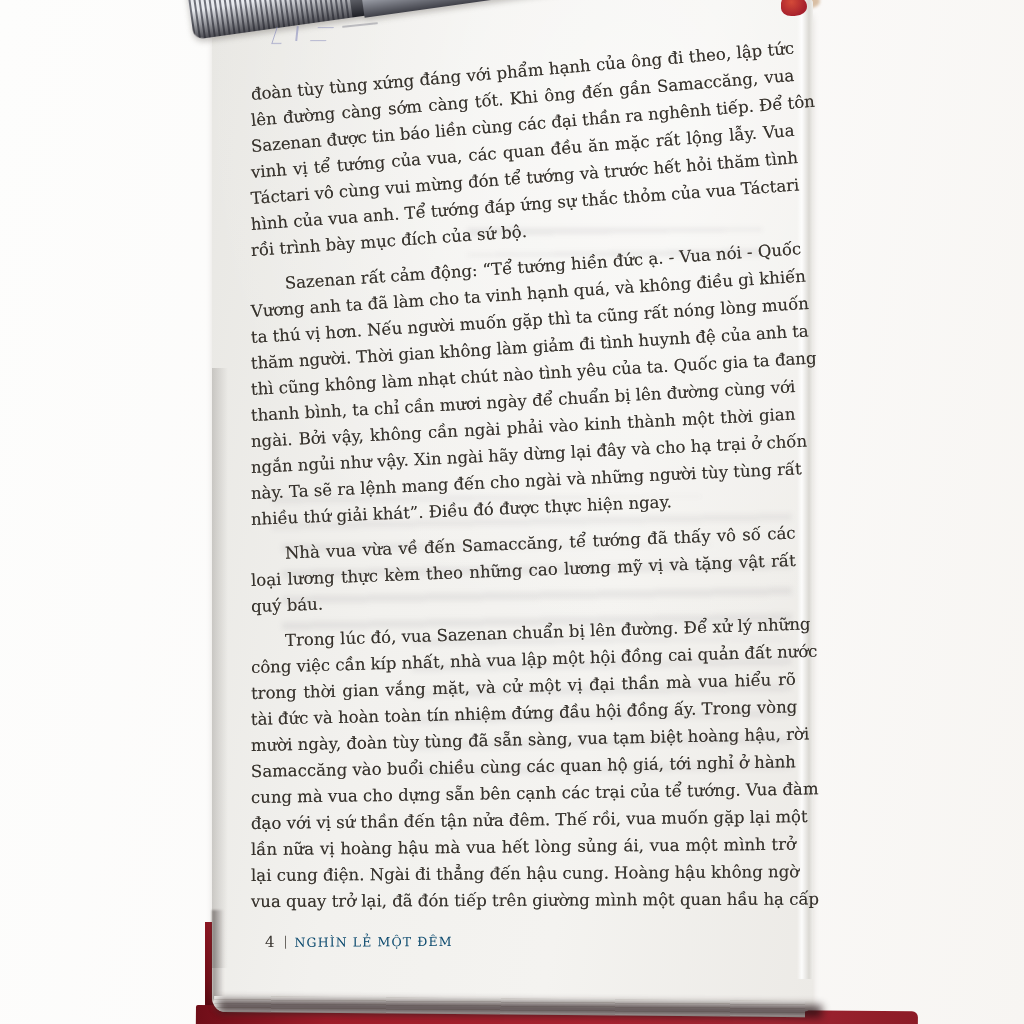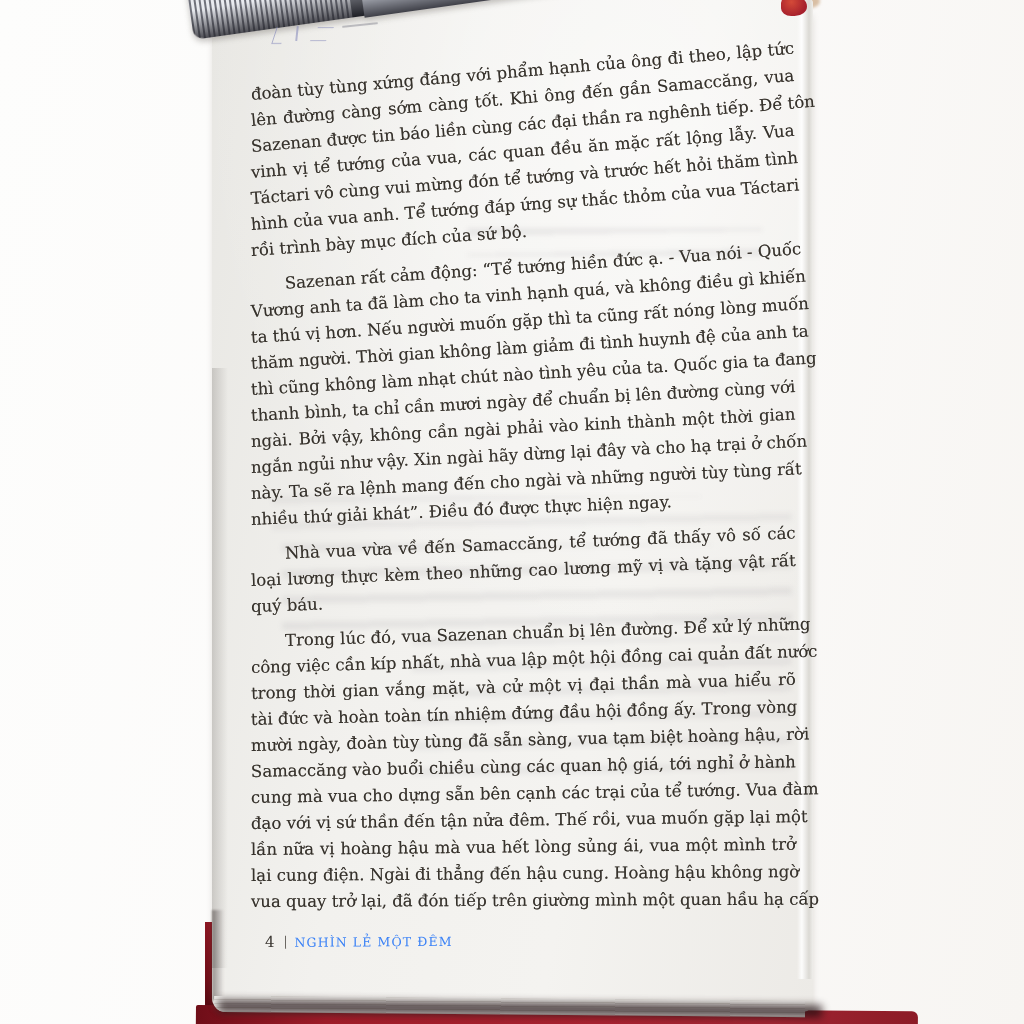--- a/index.html
+++ b/index.html
@@ -61,21 +61,21 @@
   }
   .line.last{text-align-last:left;}
   .line.indent{padding-left:34px;}
   .footer{
     position:absolute;left:251px;top:931px;width:360px;z-index:6;
     padding-left:14px;color:#46423d;transform:rotate(-.3deg);
     white-space:nowrap;
   }
   .pgnum{font-size:15px;color:#3c3833;}
   .fdiv{display:inline-block;width:1px;height:13px;background:#6b6762;margin:0 9px 0 10px;vertical-align:-2px;}
-  .btitle{font-size:12.5px;letter-spacing:1.1px;color:#3b82f6;}
+  .btitle{font-size:12.5px;letter-spacing:1.1px;color:#0c4a6e;}
   
   .red-left{
     position:absolute;left:205px;top:922px;width:14px;height:96px;z-index:1;
     background:linear-gradient(180deg,#8c1722,#6f0e18 60%,#4a070e);
   }
   .bottom-shadow{
     position:absolute;left:218px;top:1000px;width:604px;height:12px;z-index:3;
     background:#1d0d0f;opacity:.75;filter:blur(4px);transform:rotate(.5deg);transform-origin:0 0;
   }
   .red-band{

